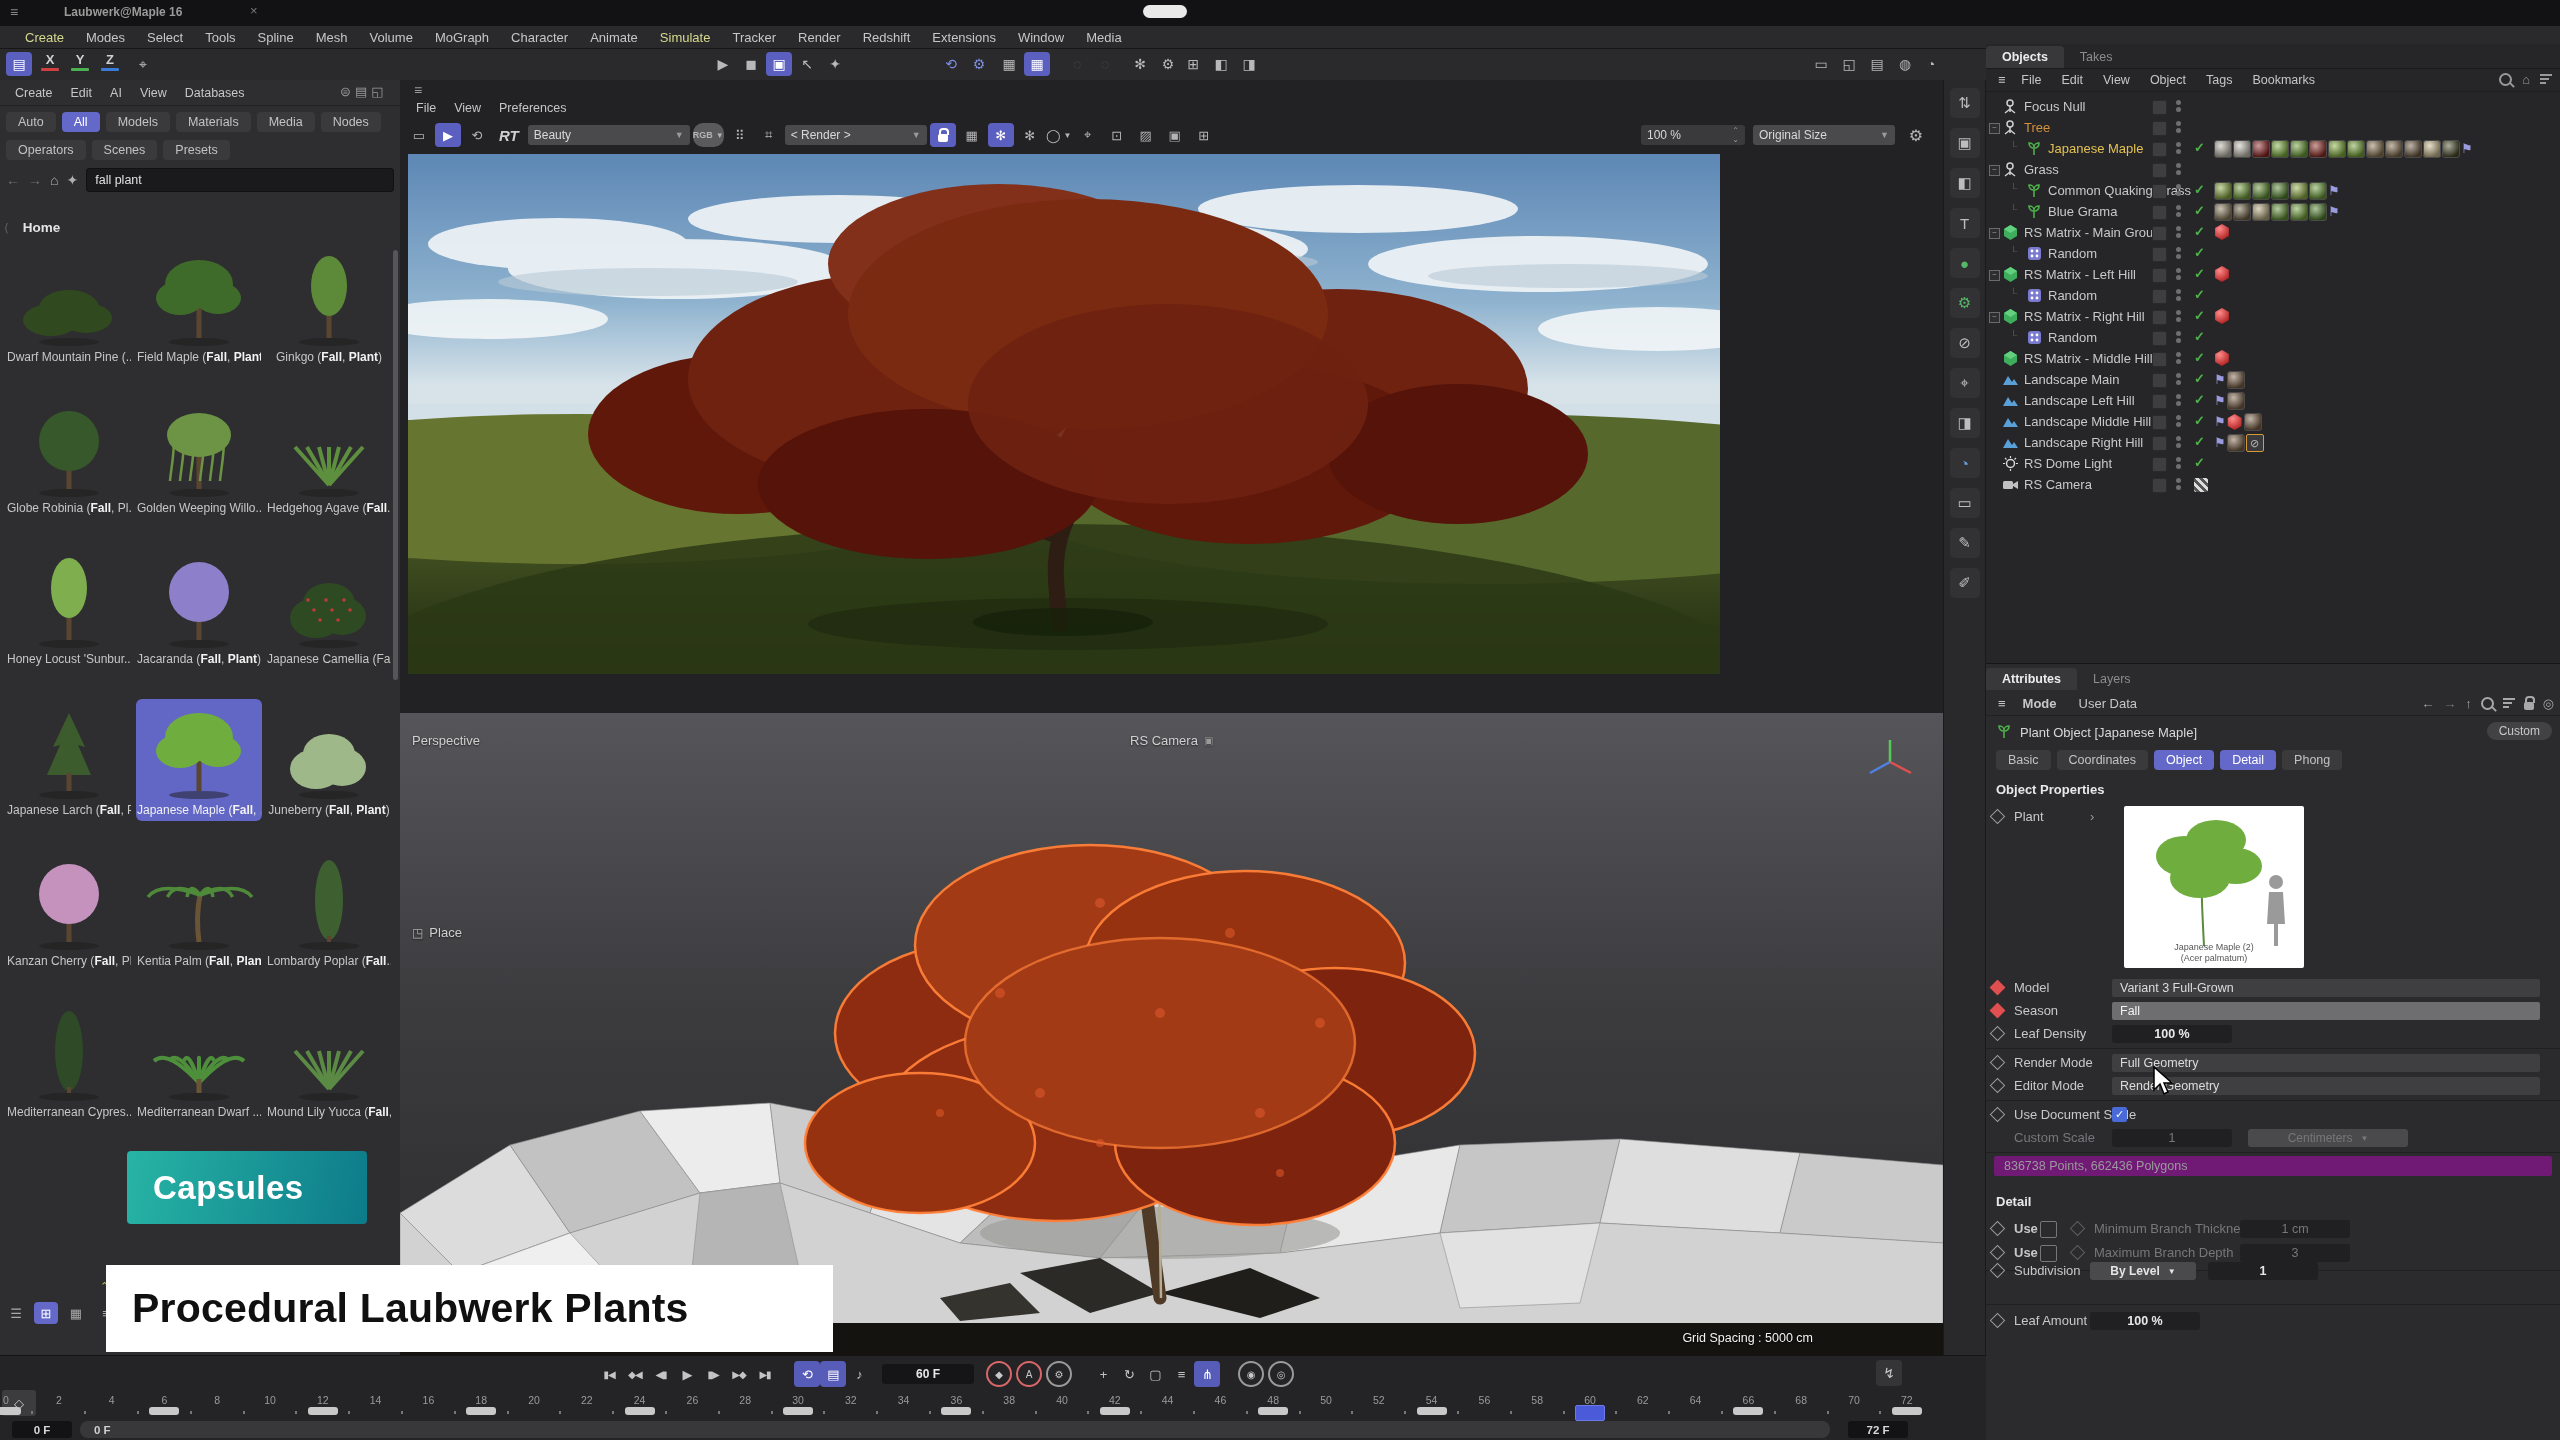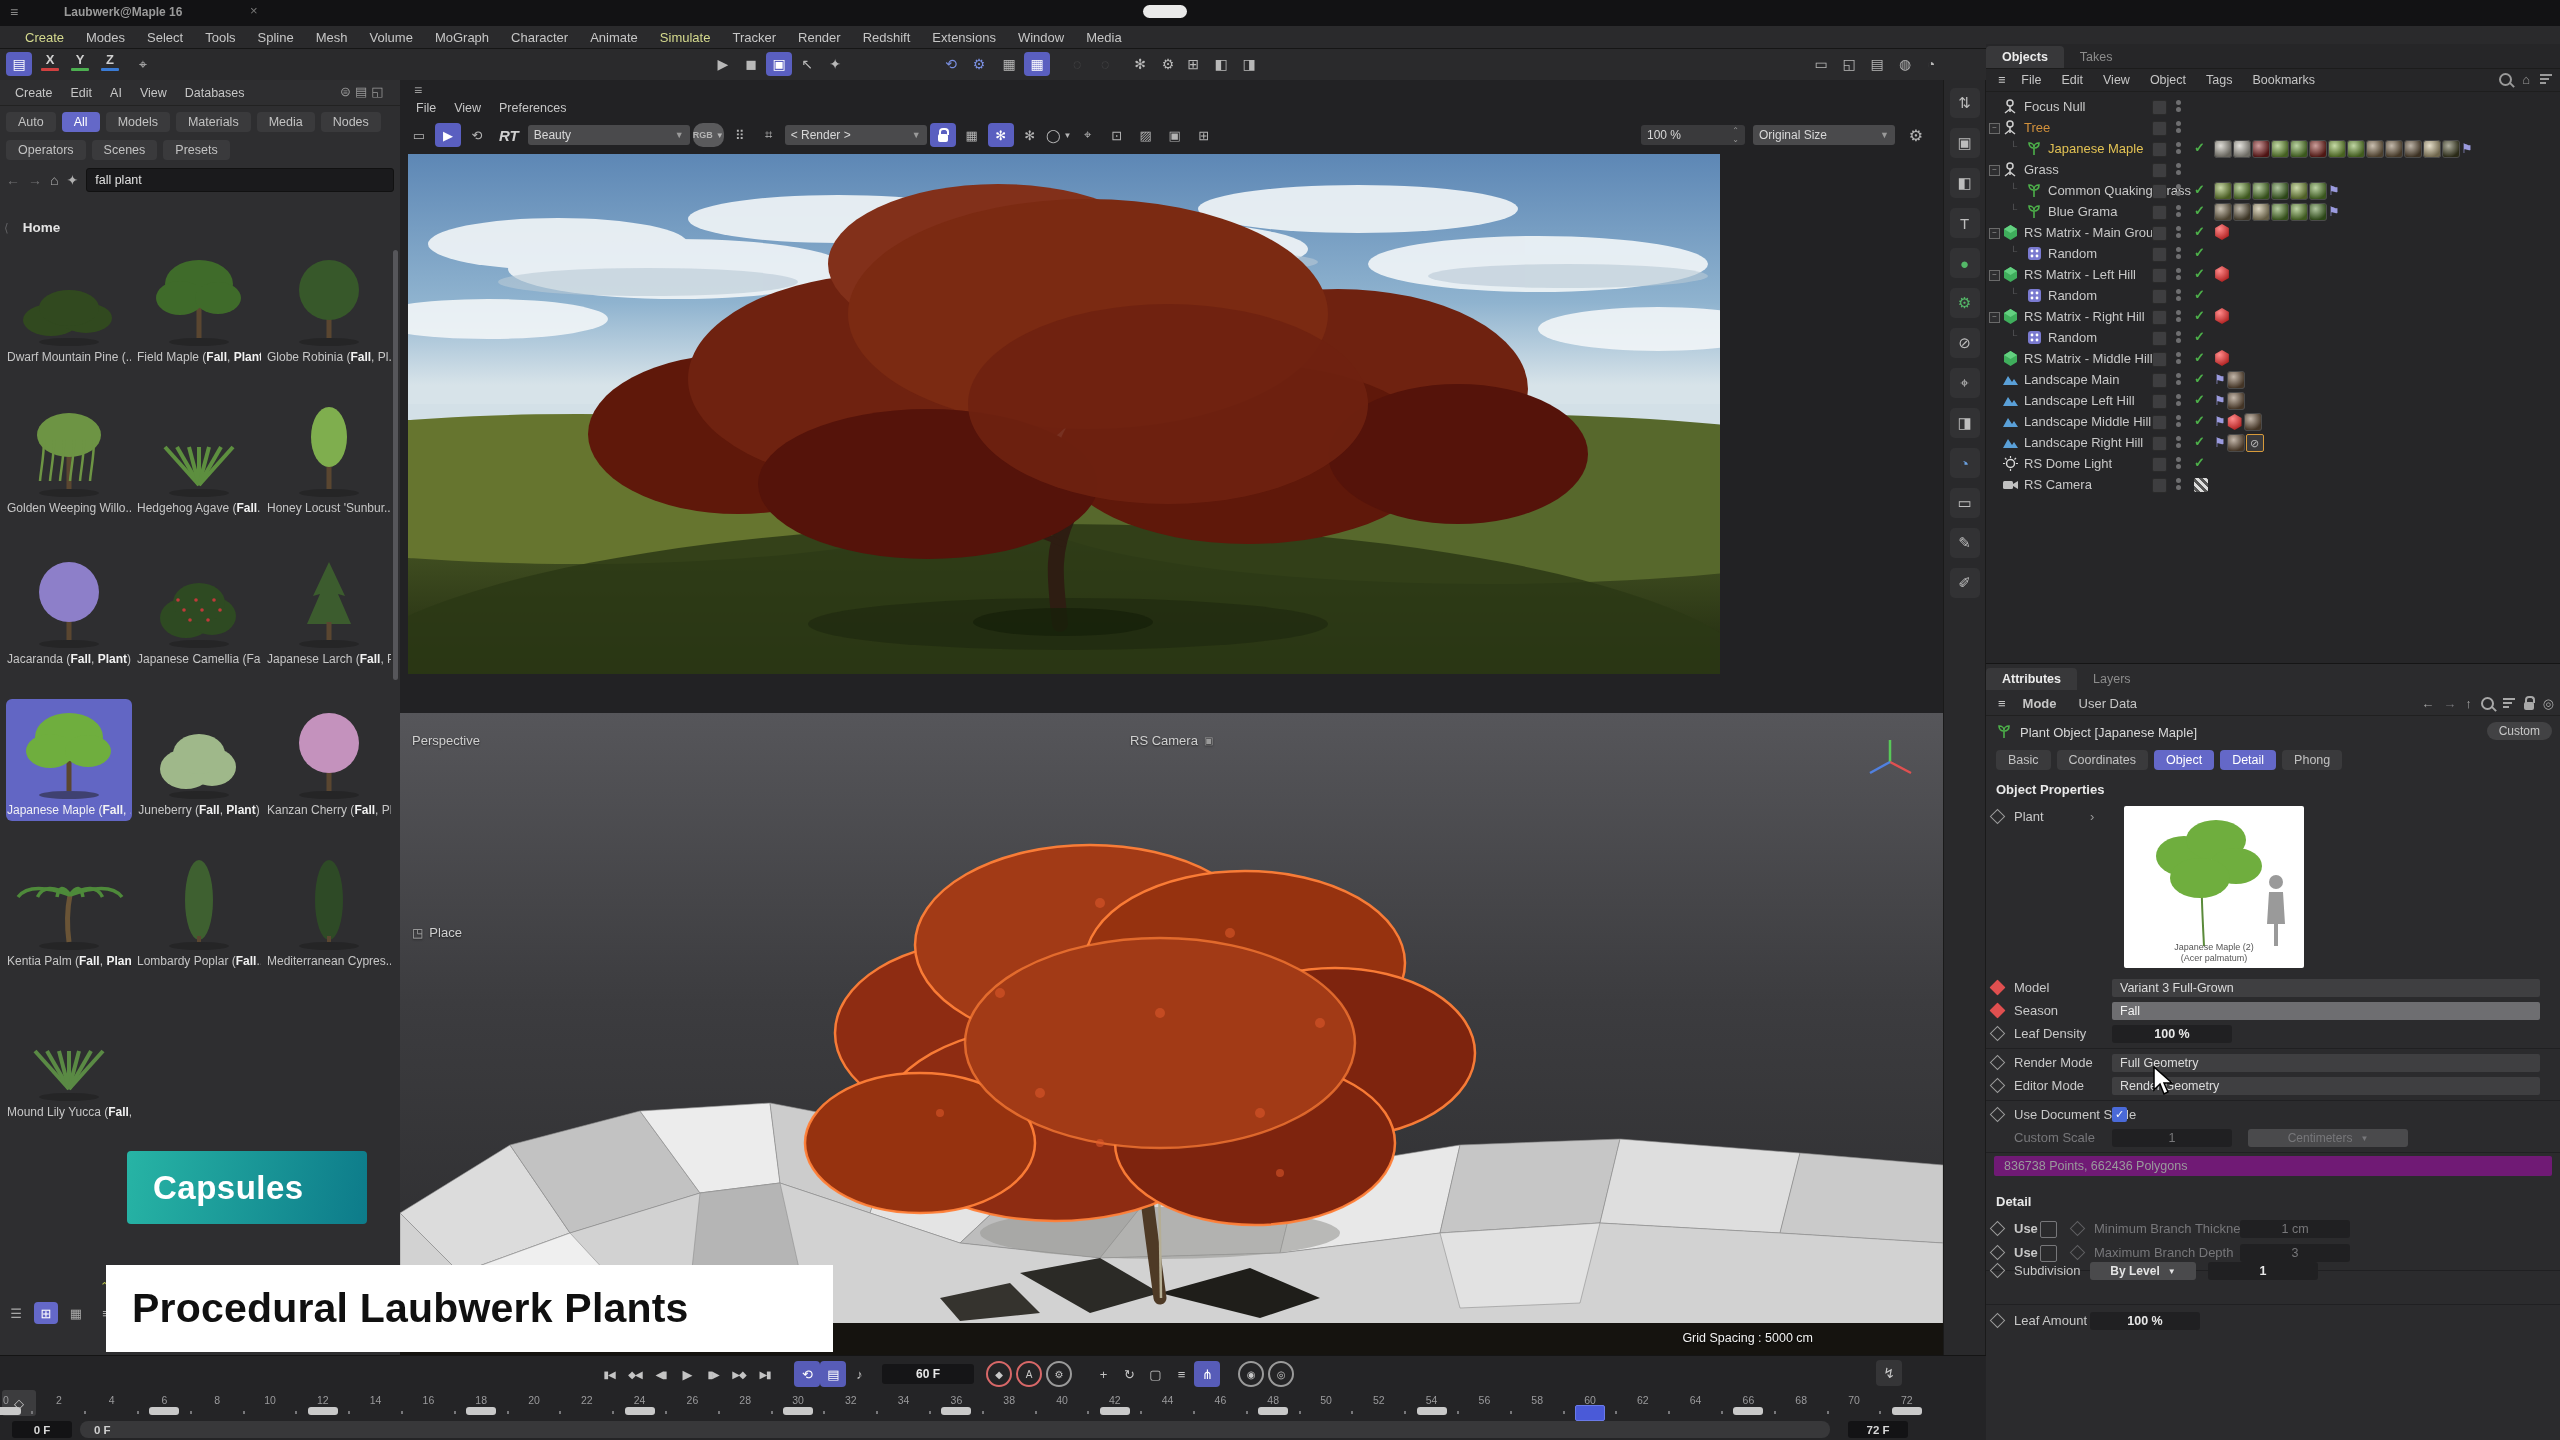--- a/index.html
+++ b/index.html
@@ -314,20 +314,28 @@
               <ellipse cx="63" cy="38" rx="34" ry="24" fill="#3f6b2a"></ellipse>
               <ellipse cx="44" cy="52" rx="24" ry="17" fill="#3f6b2a"></ellipse>
               <ellipse cx="82" cy="52" rx="23" ry="16" fill="#3f6b2a"></ellipse>
             </svg></div>
           <div class="lbl">Field Maple (<b>Fall</b>, <b>Plant</b>)</div>
         </div>
         <div class="asset-item">
           <div class="thumb"><svg width="126" height="104" viewBox="0 0 126 104">
               <ellipse cx="63" cy="96" rx="30" ry="4" fill="#1c1c1c" opacity=".5"></ellipse>
               <path d="M63,92 L63,52" stroke="#5a4630" stroke-width="5"></path>
+              <ellipse cx="63" cy="40" rx="18" ry="30" fill="#5d8a38"></ellipse>
+            </svg></div>
+          <div class="lbl">Ginkgo (<b>Fall</b>, <b>Plant</b>)</div>
+        </div>
+        <div class="asset-item">
+          <div class="thumb"><svg width="126" height="104" viewBox="0 0 126 104">
+              <ellipse cx="63" cy="96" rx="30" ry="4" fill="#1c1c1c" opacity=".5"></ellipse>
+              <path d="M63,92 L63,52" stroke="#5a4630" stroke-width="5"></path>
               <circle cx="63" cy="44" r="30" fill="#37582a"></circle>
             </svg></div>
           <div class="lbl">Globe Robinia (<b>Fall</b>, Pl...</div>
         </div>
         <div class="asset-item">
           <div class="thumb"><svg width="126" height="104" viewBox="0 0 126 104">
               <ellipse cx="63" cy="96" rx="30" ry="4" fill="#1c1c1c" opacity=".5"></ellipse>
               <path d="M63,92 L63,52" stroke="#5a4630" stroke-width="5"></path>
               <ellipse cx="63" cy="38" rx="32" ry="22" fill="#6d9444"></ellipse>
               <path d="M38,42 C38,60 35,72 34,84" stroke="#6d9444" stroke-width="2.5" fill="none"></path>
@@ -441,20 +449,34 @@
             </svg></div>
           <div class="lbl">Lombardy Poplar (<b>Fall</b>...</div>
         </div>
         <div class="asset-item">
           <div class="thumb"><svg width="126" height="104" viewBox="0 0 126 104">
               <ellipse cx="63" cy="96" rx="30" ry="4" fill="#1c1c1c" opacity=".5"></ellipse>
               <ellipse cx="63" cy="50" rx="14" ry="40" fill="#2e4a26"></ellipse>
               <path d="M63,92 L63,86" stroke="#5a4630" stroke-width="4"></path>
             </svg></div>
           <div class="lbl">Mediterranean Cypres...</div>
+        </div>
+        <div class="asset-item">
+          <div class="thumb"><svg width="126" height="104" viewBox="0 0 126 104">
+              <ellipse cx="63" cy="96" rx="30" ry="4" fill="#1c1c1c" opacity=".5"></ellipse>
+              <path d="M63,82 q -31.499999999999996,-34 -45,-22" stroke="#4e8f3c" stroke-width="4" fill="none"></path>
+              <path d="M63,82 q -21,-34 -30,-22" stroke="#4e8f3c" stroke-width="4" fill="none"></path>
+              <path d="M63,82 q -10.5,-34 -15,-22" stroke="#4e8f3c" stroke-width="4" fill="none"></path>
+              <path d="M63,82 q 0,-34 0,-22" stroke="#4e8f3c" stroke-width="4" fill="none"></path>
+              <path d="M63,82 q 10.5,-34 15,-22" stroke="#4e8f3c" stroke-width="4" fill="none"></path>
+              <path d="M63,82 q 21,-34 30,-22" stroke="#4e8f3c" stroke-width="4" fill="none"></path>
+              <path d="M63,82 q 31.499999999999996,-34 45,-22" stroke="#4e8f3c" stroke-width="4" fill="none"></path>
+              <path d="M63,92 L63,78" stroke="#6a5436" stroke-width="5"></path>
+            </svg></div>
+          <div class="lbl">Mediterranean Dwarf ...</div>
         </div>
         <div class="asset-item">
           <div class="thumb"><svg width="126" height="104" viewBox="0 0 126 104">
               <ellipse cx="63" cy="96" rx="30" ry="4" fill="#1c1c1c" opacity=".5"></ellipse>
               <path d="M63,88 L29,50" stroke="#5a8a44" stroke-width="4"></path>
               <path d="M63,88 L41,50" stroke="#5a8a44" stroke-width="4"></path>
               <path d="M63,88 L53,50" stroke="#5a8a44" stroke-width="4"></path>
               <path d="M63,88 L63,50" stroke="#5a8a44" stroke-width="4"></path>
               <path d="M63,88 L73,50" stroke="#5a8a44" stroke-width="4"></path>
               <path d="M63,88 L85,50" stroke="#5a8a44" stroke-width="4"></path>

